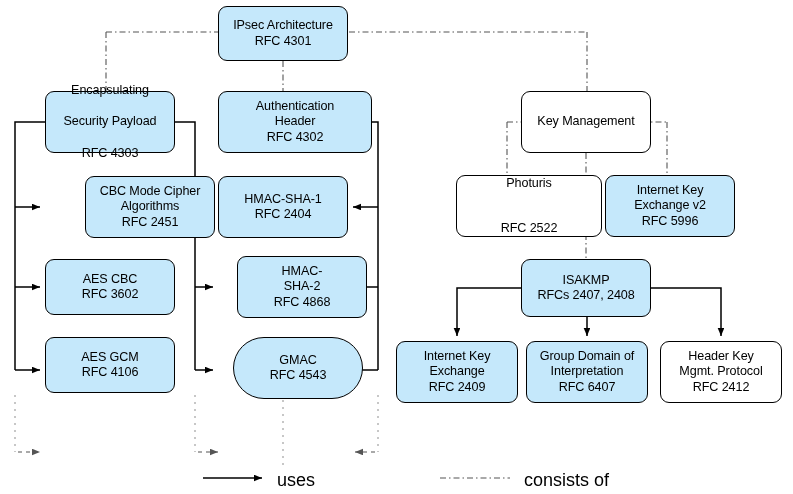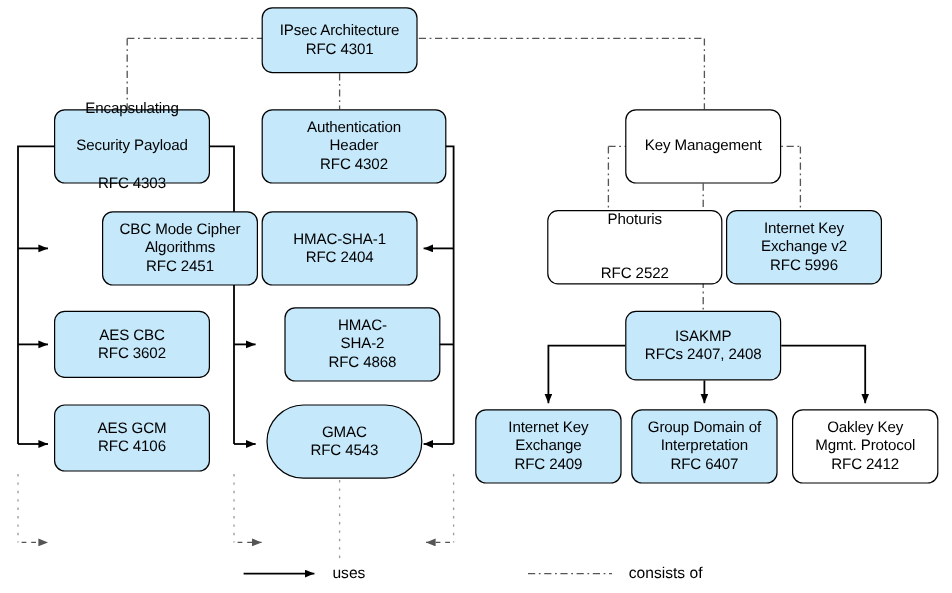--- a/index.html
+++ b/index.html
@@ -26,21 +26,21 @@
     font-size:12.6px;
     line-height:15.5px;
     color:#000000;
     letter-spacing:-0.1px;
     background:#c5e8fb;
   }
   .node.plain{background:#ffffff;}
   .node .ln{display:block;white-space:nowrap;}
   .legend-label{
     position:absolute;
-    font-size:13px;
+    font-size:18px;
     color:#000000;
     white-space:nowrap;
   }
 </style>
 </head>
 <body>
 
 <div id="canvas">
 
   <svg id="edges" viewBox="0 0 793 494" width="793" height="494" xmlns="http://www.w3.org/2000/svg">
@@ -158,36 +158,36 @@
         <span class="ln">RFC 4868</span>
       </div>
       <div class="node" style="left: 521px; top: 259px; width: 130px; height: 58px;">
         <span class="ln">ISAKMP</span>
         <span class="ln">RFCs 2407, 2408</span>
       </div>
       <div class="node" style="left: 45px; top: 337px; width: 130px; height: 56px;">
         <span class="ln">AES GCM</span>
         <span class="ln">RFC 4106</span>
       </div>
-      <div class="node" style="left: 222px; top: 337px; width: 130px; height: 62px; border-radius: 31px;">
+      <div class="node" style="left: 233px; top: 337px; width: 130px; height: 62px; border-radius: 31px;">
         <span class="ln">GMAC</span>
         <span class="ln">RFC 4543</span>
       </div>
       <div class="node" style="left: 396px; top: 341px; width: 122px; height: 62px;">
         <span class="ln">Internet Key</span>
         <span class="ln">Exchange</span>
         <span class="ln">RFC 2409</span>
       </div>
       <div class="node" style="left: 526px; top: 341px; width: 122px; height: 62px;">
         <span class="ln">Group Domain of</span>
         <span class="ln">Interpretation</span>
         <span class="ln">RFC 6407</span>
       </div>
       <div class="node plain" style="left: 660px; top: 341px; width: 122px; height: 62px;">
-        <span class="ln">Oakley Key</span>
+        <span class="ln">Header Key</span>
         <span class="ln">Mgmt. Protocol</span>
         <span class="ln">RFC 2412</span>
       </div>
     </div>
 
   <div class="legend-label" style="left:277px;top:470px;">uses</div>
   <div class="legend-label" style="left:524px;top:470px;">consists of</div>
 
 </div>
 

